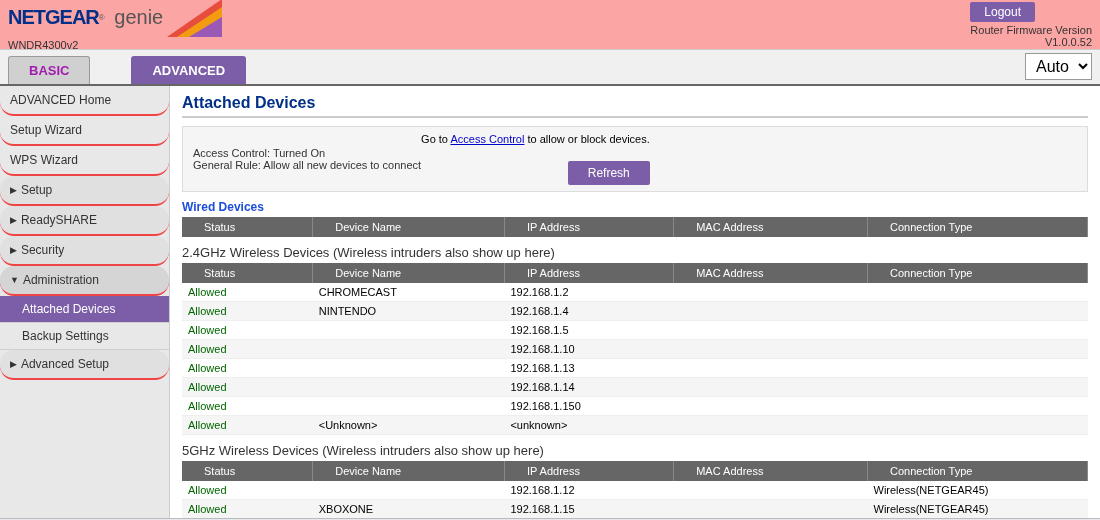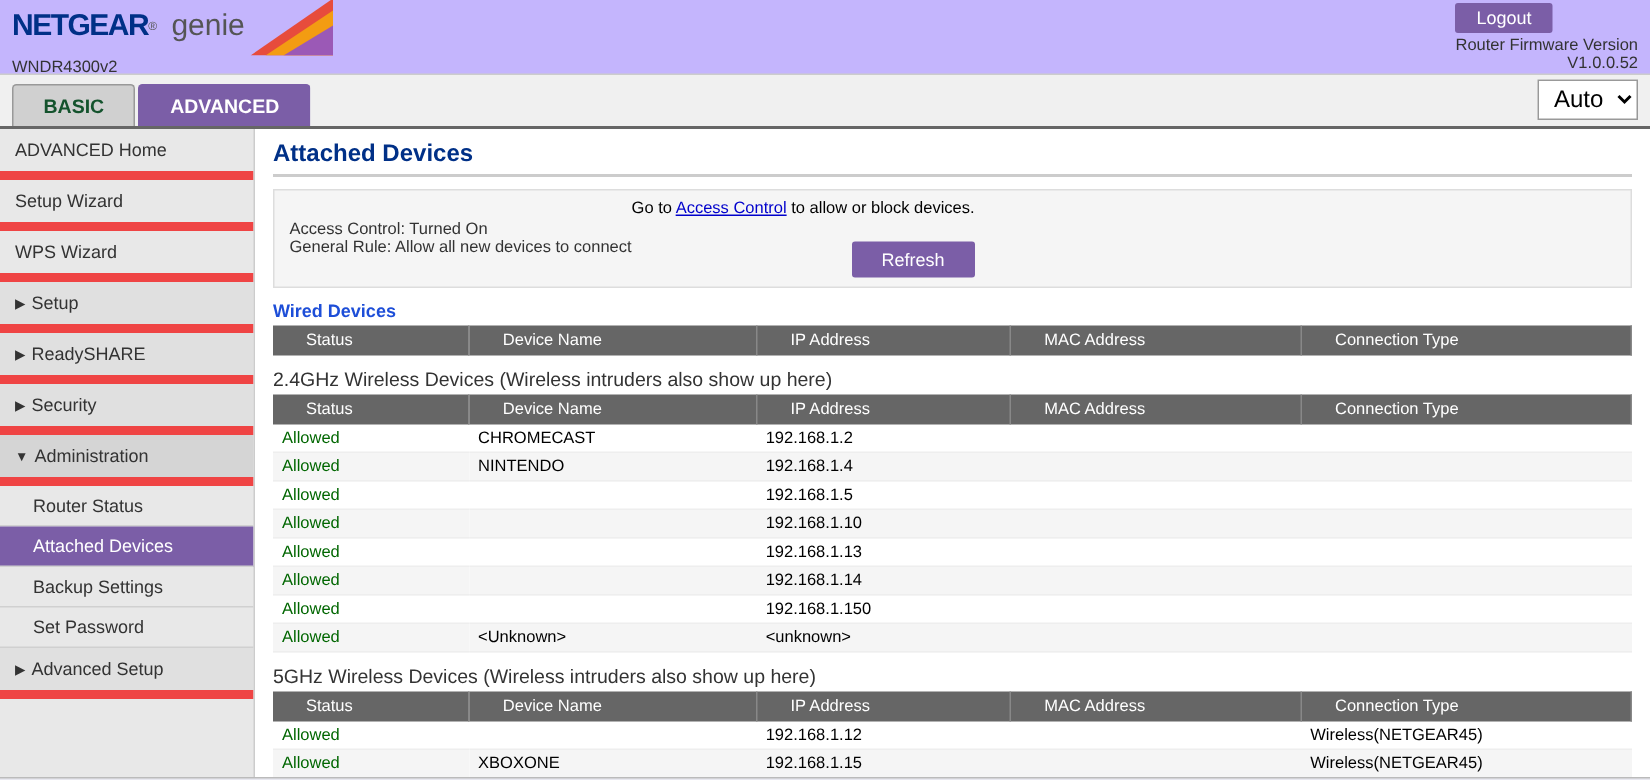--- a/index.html
+++ b/index.html
@@ -1,39 +1,39 @@
 <!DOCTYPE html>
 <html><head>
   <meta charset="utf-8">
   <style>
     * { margin: 0; padding: 0; box-sizing: border-box; }
     body { font-family: Arial, sans-serif; font-size: 12px; background: #fff; width: 1100px; height: 520px; overflow: hidden; }
 
     
-    #header { display: flex; justify-content: space-between; align-items: center; background: #c4b5fd; padding: 4px 8px; border-bottom: 1px solid #ccc; height: 50px; }
+    #header { display: flex; justify-content: space-between; align-items: center; background: #fca5a5; padding: 4px 8px; border-bottom: 1px solid #ccc; height: 50px; }
     .netgear-logo { display: flex; align-items: center; }
     .logo-text { font-size: 20px; font-weight: bold; color: #003087; letter-spacing: -1px; }
     .logo-genie { font-size: 20px; color: #555; margin-left: 4px; }
     .logo-trademark { font-size: 8px; color: #555; }
     .model-text { font-size: 11px; color: #333; margin-top: 2px; }
     .logout-btn { background: #7b5ea7; color: #fff; border: none; padding: 3px 14px; cursor: pointer; font-size: 12px; border-radius: 2px; margin-bottom: 2px; }
     .firmware-text { font-size: 11px; color: #333; text-align: right; }
 
     
     #nav-tabs { display: flex; align-items: flex-end; background: #f0f0f0; border-bottom: 2px solid #666; height: 36px; padding: 0 0 0 8px; }
-    .tab { padding: 6px 20px; cursor: pointer; font-size: 13px; font-weight: bold; border: 1px solid #999; border-bottom: none; background: #d0d0d0; color: #14532d; border-radius: 3px 3px 0 0; margin-right: 2px; }
-    .tab.active { background: #7b5ea7; color: #fff; border-color: #7b5ea7; }
+    .tab { padding: 6px 20px; cursor: pointer; font-size: 13px; font-weight: bold; border: 1px solid #999; border-bottom: none; background: #d0d0d0; color: #a21caf; border-radius: 3px 3px 0 0; margin-right: 2px; }
+    .tab.active { background: #7b5ea7; color: #fff; border-color: #7b5ea7; margin-left: 39px; }
     #auto-select { margin-left: auto; margin-right: 8px; margin-bottom: 4px; padding: 3px 6px; border: 1px solid #999; background: #fff; font-size: 16px; cursor: pointer; }
 
     
     #main { display: flex; height: 432px; }
 
     
     #sidebar { width: 170px; background: #e8e8e8; border-right: 1px solid #ccc; overflow-y: auto; flex-shrink: 0; }
-    .sidebar-item { padding: 7px 10px; cursor: pointer; font-size: 12px; border-bottom: 6px solid #ef4444; color: #333; }
+    .sidebar-item { padding: 7px 10px; cursor: pointer; font-size: 12px; border-bottom: 2px solid #ef4444; color: #333; border-radius: 14px; }
     .sidebar-item.section-header { font-weight: normal; color: #333; background: #e0e0e0; display: flex; align-items: center; gap: 4px; }
     .sidebar-item.section-header.open { background: #d5d5d5; }
     .sidebar-subitem { padding: 6px 10px 6px 22px; cursor: pointer; font-size: 12px; border-bottom: 1px solid #d0d0d0; color: #333; }
     .sidebar-subitem.active { background: #7b5ea7; color: #fff; }
     .triangle-icon { font-size: 9px; }
 
     
     #content { flex: 1; overflow-y: auto; padding: 8px 12px; background: #fff; }
     .page-title { font-size: 16px; color: #003087; font-weight: bold; margin-bottom: 8px; border-bottom: 2px solid #ccc; padding-bottom: 4px; }
     .access-control-bar { display: flex; justify-content: flex-start; align-items: center; background: #f5f5f5; border: 1px solid #ddd; padding: 6px 10px; margin-bottom: 8px; }
@@ -102,24 +102,22 @@
       <span>ReadySHARE</span>
     </div>
     <div class="sidebar-item section-header">
       <span class="triangle-icon">▶</span>
       <span>Security</span>
     </div>
     <div class="sidebar-item section-header open">
       <span class="triangle-icon">▼</span>
       <span>Administration</span>
     </div>
-    <div class="sidebar-subitem">Router Status</div>
     <div class="sidebar-subitem active">Attached Devices</div>
     <div class="sidebar-subitem">Backup Settings</div>
-    <div class="sidebar-subitem">Set Password</div>
     <div class="sidebar-item section-header">
       <span class="triangle-icon">▶</span>
       <span>Advanced Setup</span>
     </div>
   </div>
 
   <div id="content">
     <div class="page-title">Attached Devices</div>
 
     <div class="access-control-bar">

